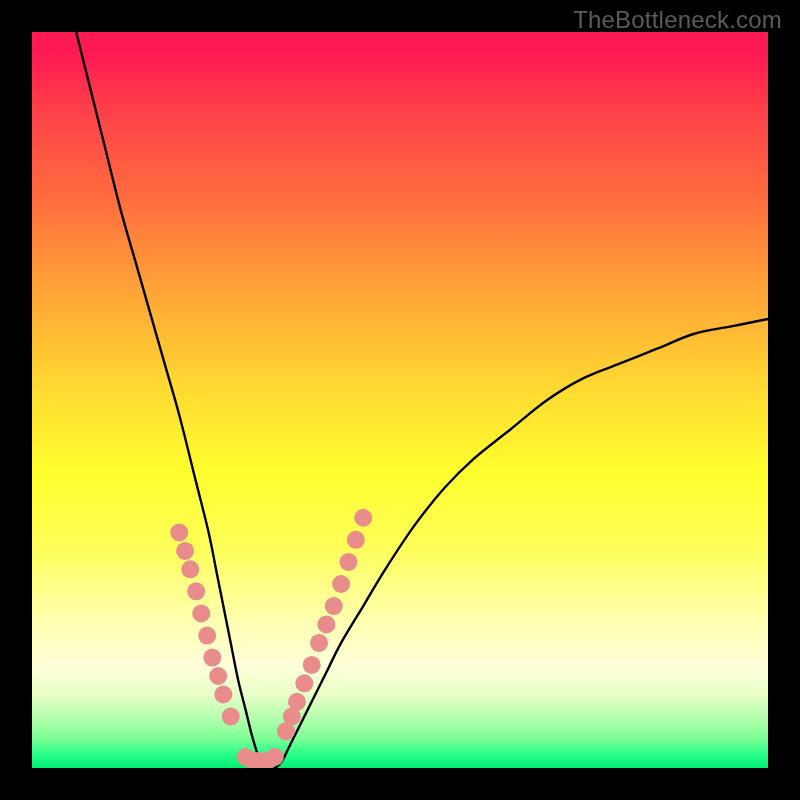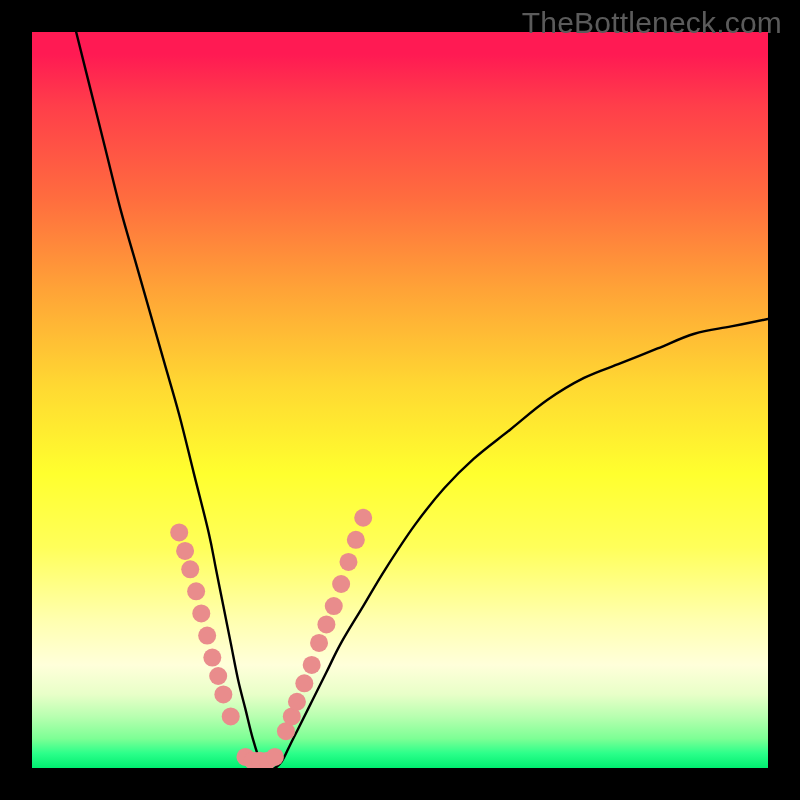--- a/index.html
+++ b/index.html
@@ -42,21 +42,21 @@
     position: absolute;
     inset: 0;
     width: 100%;
     height: 100%;
   }
   .attribution {
     position: absolute;
     top: 6px;
     right: 18px;
     font-family: Arial, Helvetica, sans-serif;
-    font-size: 30px;
+    font-size: 24px;
     color: #5b5b5b;
     letter-spacing: 0.2px;
   }
 </style>
 </head>
 <body>
 
 <div class="container">
   <div class="plot-area">
     <div class="gradient-bg"></div>

